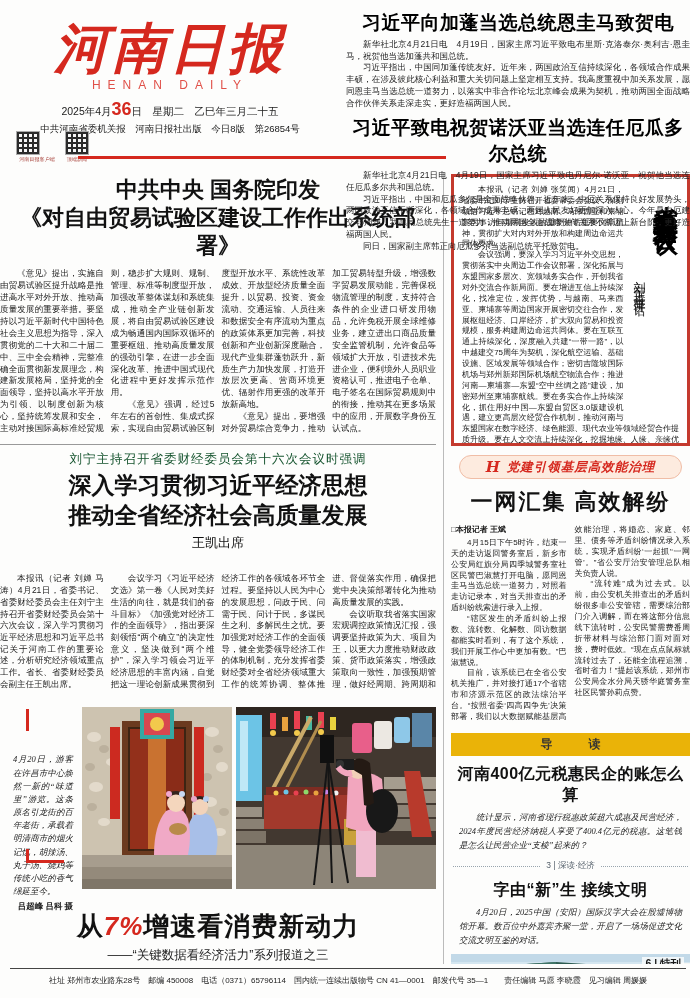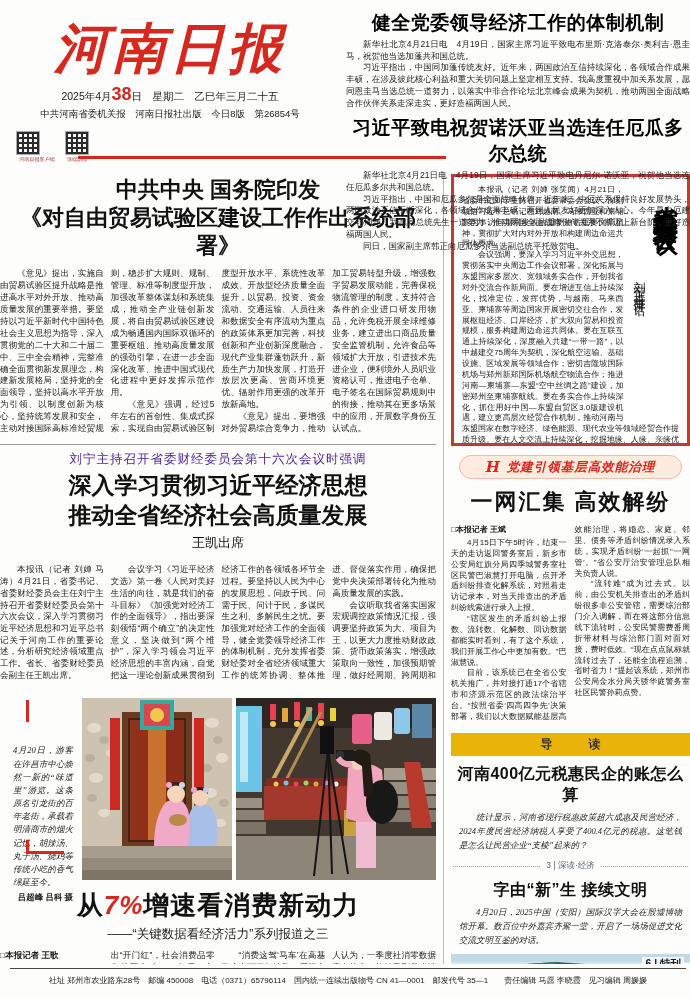--- a/index.html
+++ b/index.html
@@ -35,37 +35,37 @@
 
   .newsbody p { text-indent:2em; text-align:justify; margin:0; }
 
   
   .ms-headline { text-align:center; font-weight:bold; font-size:22px; line-height:1.28; margin:4px 0 8px; }
   .ms-body { column-count:4; column-gap:7px; column-fill:auto; height:168px; overflow:hidden; font-size:8.5px; line-height:1.4; color:#1a1a1a; }
 
   .section-rule { border:none; border-top:1px solid #999; margin:8px 0 6px; }
 
   
-  .kicker { text-align:center; font-size:12.5px; font-family:"Liberation Serif", serif; color:#4c1d95; margin-bottom:3px; letter-spacing:1px; }
+  .kicker { text-align:center; font-size:12.5px; font-family:"Liberation Serif", serif; color:#14532d; margin-bottom:3px; letter-spacing:1px; }
   .fin-headline { text-align:center; font-weight:bold; font-size:23px; line-height:1.28; }
-  .fin-attendee { text-align:center; font-size:13px; font-family:"Liberation Serif", serif; margin:4px 0 12px; }
+  .fin-attendee { text-align:center; font-size:13px; font-family:"Liberation Serif", serif; margin:4px 0 21px; }
   .fin-body { column-count:4; column-gap:7px; column-fill:auto; height:126px; overflow:hidden; font-size:8.5px; line-height:1.38; color:#1a1a1a; }
 
   
   .photo-row { display:flex; gap:4px; height:182px; margin-top:8px; }
   .photo-caption { width:78px; position:relative; padding:46px 5px 0 13px; font-size:8.5px; font-style:italic; font-family:"Liberation Serif", serif; line-height:1.55; text-align:justify; color:#222; }
   .photo-caption .credit { font-style:normal; font-weight:bold; text-align:right; margin-top:2px; text-indent:0; }
   .bk-top { position:absolute; left:26px; top:2px; width:3px; height:22px; background:#d5281e; }
   .bk-bottom { position:absolute; left:26px; bottom:26px; width:38px; height:14px; border-left:3px solid #d5281e; border-bottom:3px solid #d5281e; }
   .photoA { width:150px; height:182px; }
   .photoB { flex:1; height:182px; }
   .photoA svg, .photoB svg, .museum svg { display:block; width:100%; height:100%; }
 
   
-  .cons-head { text-align:center; font-size:26px; font-weight:bold; margin-top:8px; letter-spacing:1px; }
+  .cons-head { text-align:center; font-size:26px; font-weight:bold; margin-top:20px; letter-spacing:1px; }
   .cons-pct { color:#d5281e; font-style:italic; }
   .cons-sub { text-align:center; font-size:12.5px; color:#222; margin:3px 0 7px; }
   .cons-body { column-count:4; column-gap:7px; column-fill:auto; height:80px; overflow:hidden; font-size:8.5px; line-height:1.38; color:#1a1a1a; }
   .cons-body p:first-child { text-indent:0; font-weight:bold; margin-bottom:2px; }
 
   
   .red-box { border:3px solid #c43a2e; background:#fff; height:272px; overflow:hidden; padding:8px 8px 5px; margin-top:2px; }
   .vert-wrap { float:right; height:238px; margin-left:7px; display:flex; }
   .vert-byline { writing-mode:vertical-rl; font-size:12px; letter-spacing:4px; margin:86px 4px 0 0; font-family:"Liberation Serif", serif; color:#111; }
   .vert-head { writing-mode:vertical-rl; font-size:25px; font-weight:bold; letter-spacing:3px; line-height:1.1; color:#000; }
@@ -92,36 +92,37 @@
   .footer { position:absolute; left:10px; right:4px; bottom:12px; border-top:1px solid #444; padding-top:6px; text-align:center; font-size:8px; color:#222; }
 </style>
 </head>
 <body>
 
 <div class="page">
 
   <div class="header">
     <div class="masthead">
       <div class="logo">河南日报</div>
-      <div class="date1"><span>2025年4月</span><span class="date-day">38</span><span>日　星期二　乙巳年三月二十五</span></div>
+      <div class="logo-en">HENAN DAILY</div>
+      <div class="date1"><span>2025年4月</span><span class="date-day">36</span><span>日　星期二　乙巳年三月二十五</span></div>
       <div class="date2">中共河南省委机关报　河南日报社出版　今日8版　第26854号</div>
       <div class="qr-wrap">
         <div class="qr-item">
           <div class="qr"></div>
           <div class="qr-caption">河南日报客户端</div>
         </div>
         <div class="qr-item">
           <div class="qr"></div>
           <div class="qr-caption">顶端新闻</div>
         </div>
       </div>
     </div>
     <div class="top-news">
       <div class="tn-story">
-        <div class="tn-headline">健全党委领导经济工作的体制机制</div>
+        <div class="tn-headline">习近平向加蓬当选总统恩圭马致贺电</div>
         <div class="tn-body newsbody">
             <p>新华社北京4月21日电　4月19日，国家主席习近平致电布里斯·克洛泰尔·奥利吉·恩圭马，祝贺他当选加蓬共和国总统。</p>
             <p>习近平指出，中国同加蓬传统友好。近年来，两国政治互信持续深化，各领域合作成果丰硕，在涉及彼此核心利益和重大关切问题上坚定相互支持。我高度重视中加关系发展，愿同恩圭马当选总统一道努力，以落实中非合作论坛北京峰会成果为契机，推动两国全面战略合作伙伴关系走深走实，更好造福两国人民。</p>
           </div>
       </div>
       <div class="tn-story">
         <div class="tn-headline">习近平致电祝贺诺沃亚当选连任厄瓜多尔总统</div>
         <div class="tn-body newsbody">
             <p>新华社北京4月21日电　4月19日，国家主席习近平致电丹尼尔·诺沃亚，祝贺他当选连任厄瓜多尔共和国总统。</p>
             <p>习近平指出，中国和厄瓜多尔是全面战略伙伴。近年来，中厄关系保持良好发展势头，两国政治互信不断深化，各领域合作成果丰硕，两国人民友好更加深入人心。今年是中厄建交45周年，我愿同总统先生一道努力，推动两国全面战略伙伴关系不断迈上新台阶，更好造福两国人民。</p>
@@ -309,21 +310,21 @@
 
       <div class="badge">
         <span class="badge-h">H</span>
         <span class="badge-label">党建引领基层高效能治理</span>
       </div>
 
       <div>
         <div class="disp-head">一网汇集 高效解纷</div>
         <div class="disp-body newsbody">
             <p>□本报记者 王斌</p>
-            <p>4月15日下午5时许，结束一天的走访返回警务室后，新乡市公安局红旗分局四季城警务室社区民警巴淑慧打开电脑，点开矛盾纠纷排查化解系统，对照着走访记录本，对当天排查出的矛盾纠纷线索进行录入上报。</p>
+            <p>4月15日下午5时许，结束一天的走访返回警务室后，新乡市公安局红旗分局四季城警务室社区民警巴淑慧打开电脑，愿同恩圭马当选总统一道努力，对照着走访记录本，对当天排查出的矛盾纠纷线索进行录入上报。</p>
             <p>“辖区发生的矛盾纠纷上报数、流转数、化解数、回访数据都能实时看到，有了这个系统，我们开展工作心中更加有数。”巴淑慧说。</p>
             <p>目前，该系统已在全省公安机关推广，并对接打通17个省辖市和济源示范区的政法综治平台。“按照省委‘四高四争先’决策部署，我们以大数据赋能基层高效能治理，将婚恋、家庭、邻里、债务等矛盾纠纷情况录入系统，实现矛盾纠纷‘一起抓’‘一网管’。”省公安厅治安管理总队相关负责人说。</p>
             <p>“流转难”成为过去式。以前，由公安机关排查出的矛盾纠纷很多非公安管辖，需要综治部门介入调解，而在将这部分信息线下流转时，公安民警需费番周折带材料与综治部门面对面对接，费时低效。“现在点点鼠标就流转过去了，还能全流程追溯，省时省力！”提起该系统，郑州市公安局金水分局天骄华庭警务室社区民警孙莉点赞。</p>
           </div>
       </div>
 
       <div>
         <div class="guide-bar">导　读</div>
         <div class="g-head">河南400亿元税惠民企的账怎么算</div>
         <div class="g-intro">统计显示，河南省现行税惠政策超六成惠及民营经济，2024年度民营经济纳税人享受了400.4亿元的税惠。这笔钱是怎么让民营企业“支棱”起来的？</div>

